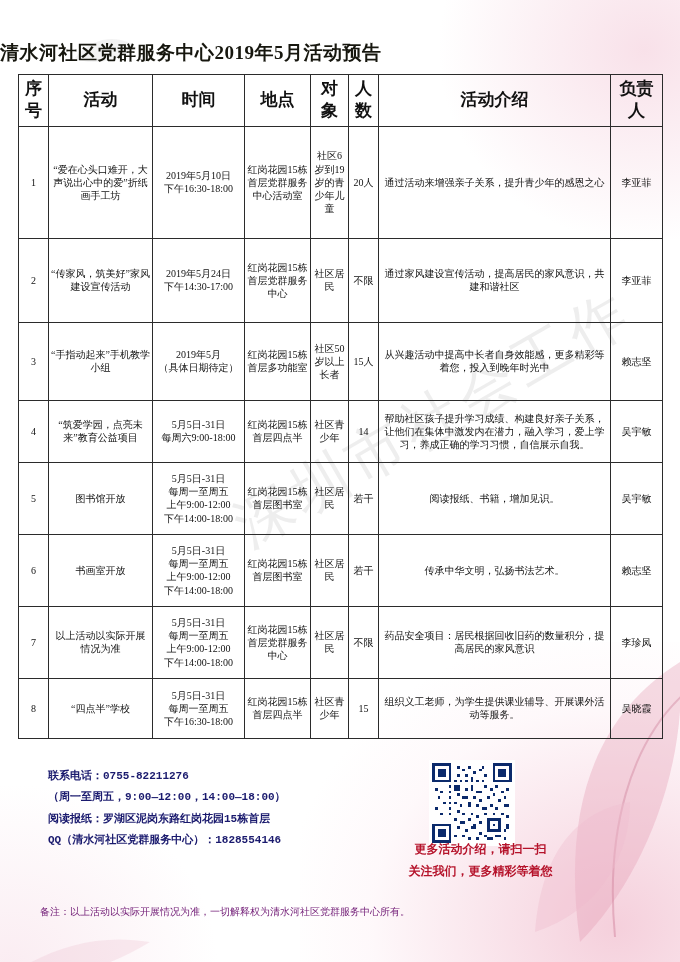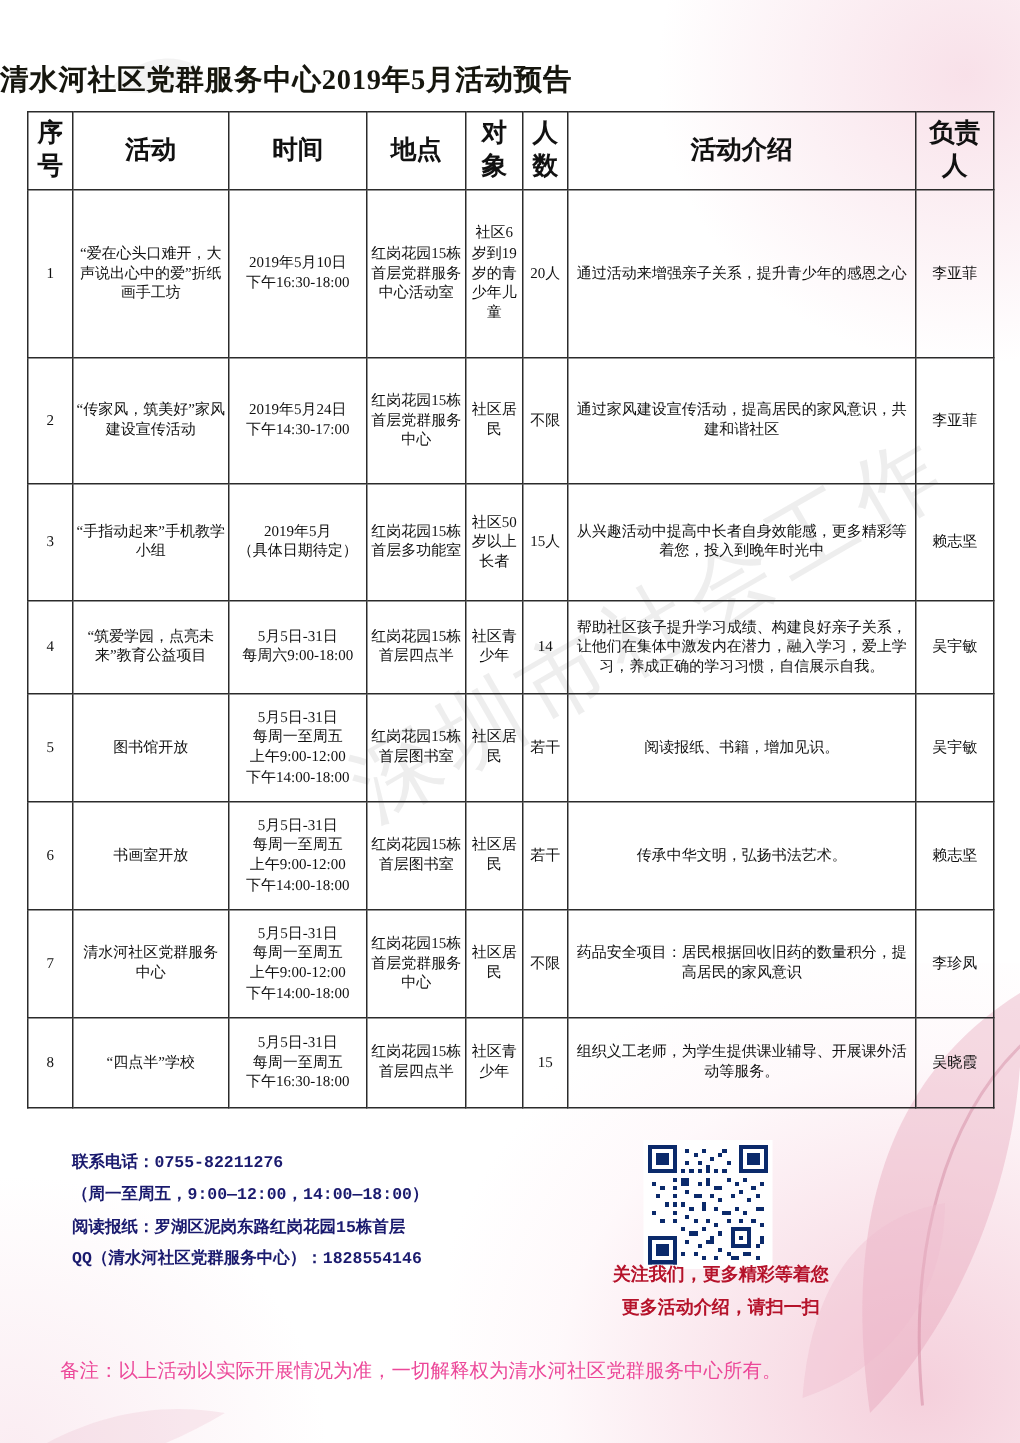--- a/index.html
+++ b/index.html
@@ -131,22 +131,22 @@
     font-size: 12px;
     color: #b5122a;
     font-weight: bold;
     line-height: 1.85;
   }
 
   .remark {
     position: absolute;
     left: 40px; top: 905px;
     font-family: "Liberation Serif", serif;
-    font-size: 13px;
-    color: #ec4899;
+    font-size: 10px;
+    color: #701a75;
   }
   .bottom-rule {
     position: absolute;
     left: 0; top: 938px; width: 680px; height: 1px;
     background: transparent;
   }
 </style>
 </head>
 <body>
 
@@ -261,21 +261,21 @@
 上午9:00-12:00
 下午14:00-18:00</td>
         <td>红岗花园15栋首层图书室</td>
         <td>社区居民</td>
         <td>若干</td>
         <td class="intro">传承中华文明，弘扬书法艺术。</td>
         <td class="person">赖志坚</td>
       </tr>
       <tr style="height:72px">
         <td class="num">7</td>
-        <td class="act">清水河社区党群服务中心</td>
+        <td class="act">以上活动以实际开展情况为准</td>
         <td style="white-space:pre-line">5月5日-31日
 每周一至周五
 上午9:00-12:00
 下午14:00-18:00</td>
         <td>红岗花园15栋首层党群服务中心</td>
         <td>社区居民</td>
         <td>不限</td>
         <td class="intro">药品安全项目：居民根据回收旧药的数量积分，提高居民的家风意识</td>
         <td class="person">李珍凤</td>
       </tr>
@@ -410,19 +410,19 @@
         <rect x="23" y="26" width="2" height="1"></rect>
           <rect x="26" y="27" width="1" height="1"></rect>
         <rect x="20" y="27" width="1" height="1"></rect>
           <rect x="27" y="22" width="1" height="2"></rect>
         <rect x="26" y="24" width="1" height="1"></rect>
       </g>
     </svg>
   </div>
 
   <div class="slogan">
+    <div>更多活动介绍，请扫一扫</div>
     <div>关注我们，更多精彩等着您</div>
-    <div>更多活动介绍，请扫一扫</div>
   </div>
 
   <div class="remark">备注：以上活动以实际开展情况为准，一切解释权为清水河社区党群服务中心所有。</div>
   <div class="bottom-rule"></div>
 </div>
 
 </body></html>

